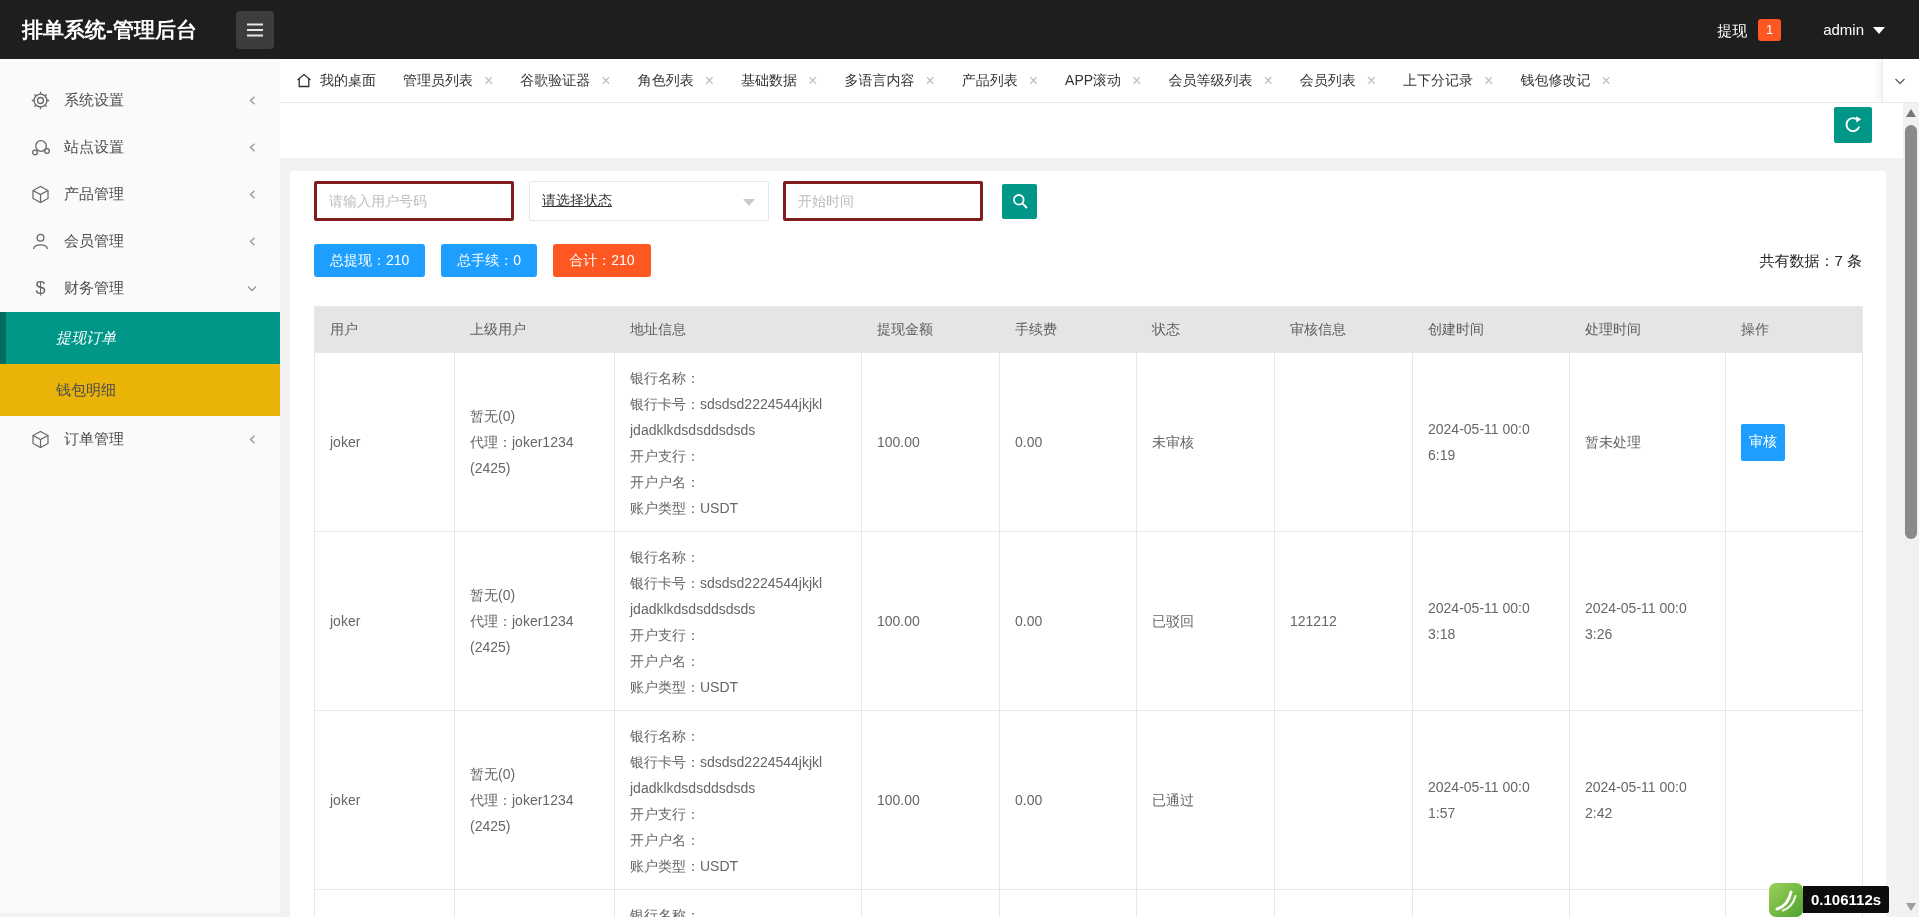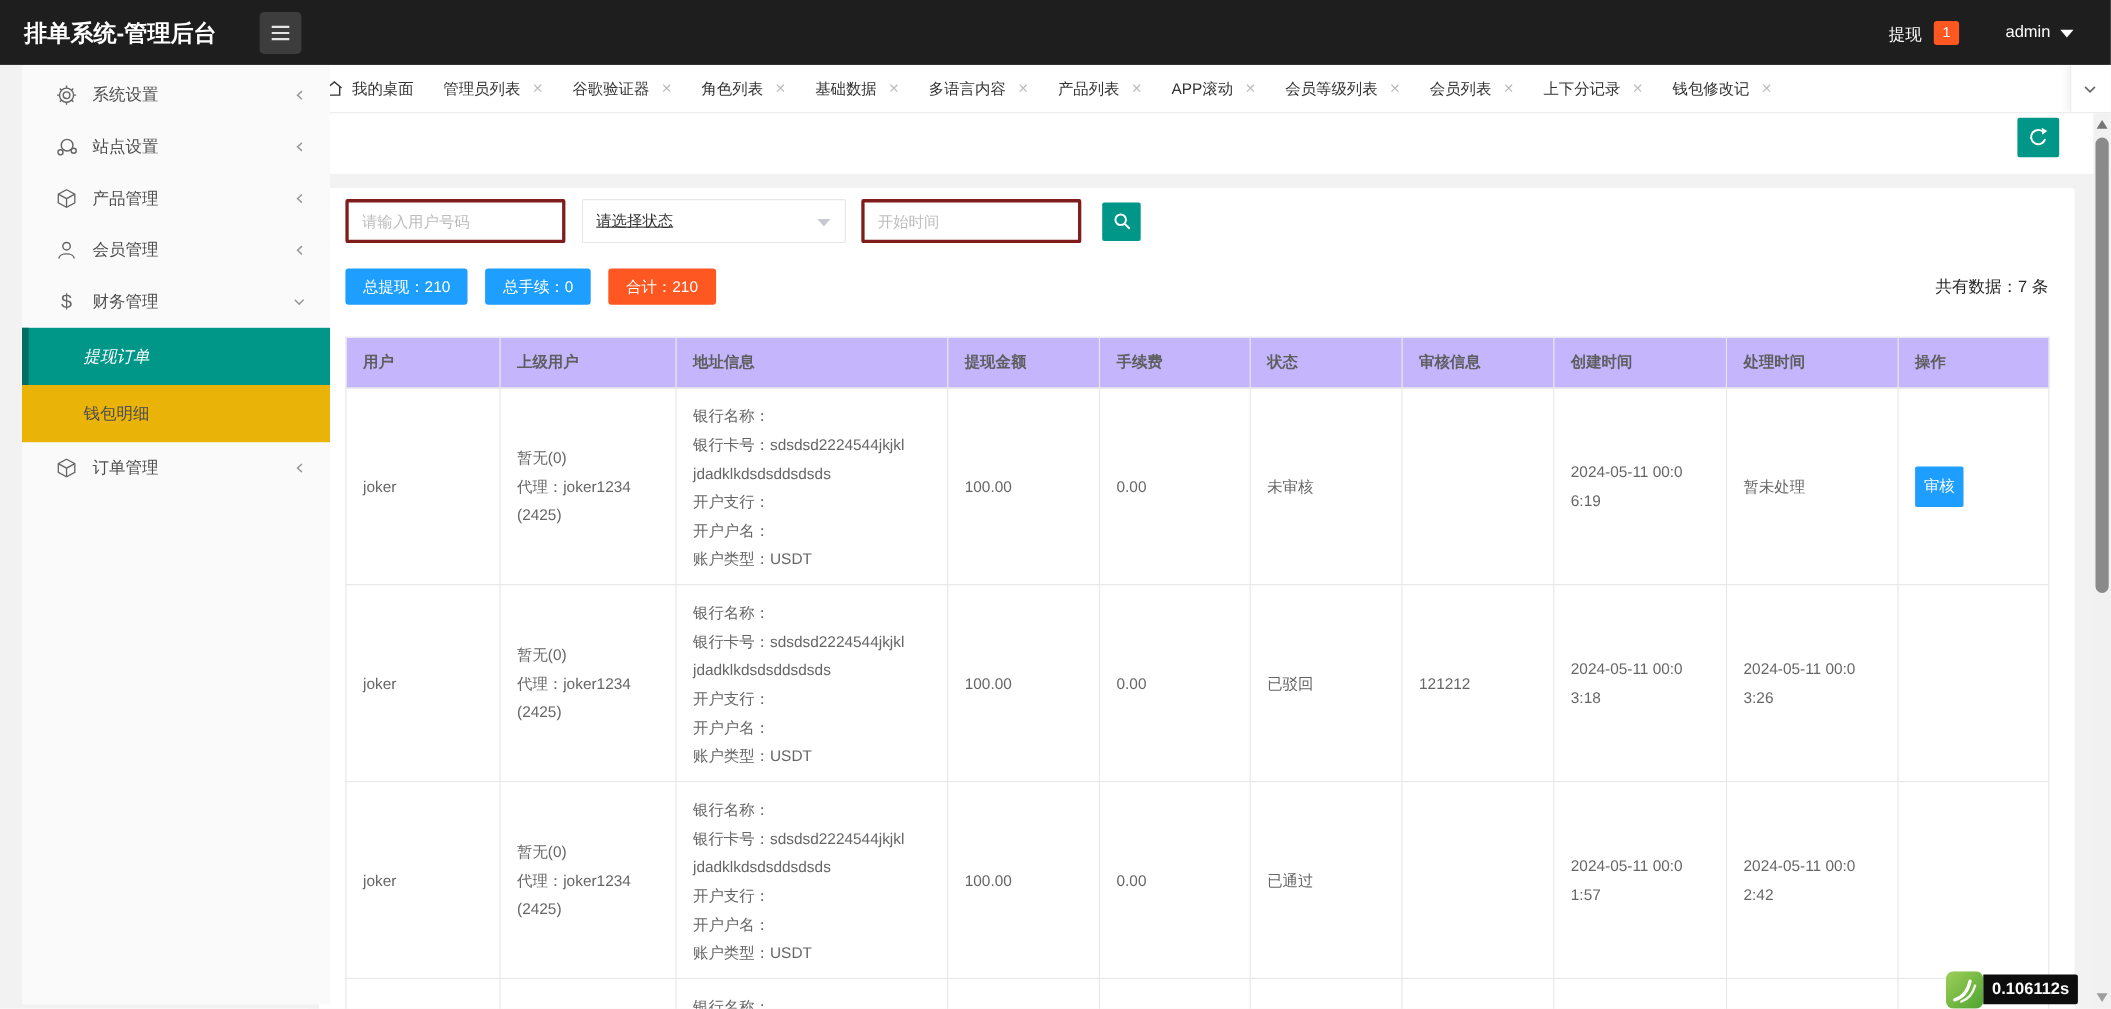--- a/index.html
+++ b/index.html
@@ -12,21 +12,21 @@
   .burger { width:38px; height:38px; background:#3d3d3d; border-radius:4px; display:flex; align-items:center; justify-content:center; margin-left:22px; cursor:pointer; }
   .top-right { margin-left:auto; display:flex; align-items:center; padding-right:34px; }
   .withdraw-wrap { display:flex; align-items:flex-end; cursor:pointer; }
   .withdraw-label { color:#fff; font-size:15px; }
   .withdraw-badge { background:#ff5722; color:#fff; font-size:13px; min-width:23px; height:22px; border-radius:3px; display:flex; align-items:center; justify-content:center; margin-left:11px; padding:0 4px; }
   .user-wrap { display:flex; align-items:center; margin-left:42px; cursor:pointer; }
   .username { color:#fff; font-size:15px; }
   .caret-down { width:0; height:0; border-left:6px solid transparent; border-right:6px solid transparent; border-top:7px solid #fff; margin-left:9px; margin-top:2px; }
 
   
-  .sidebar { position:absolute; left:0; top:59px; width:280px; bottom:4px; background:#fafafa; padding-top:4px; z-index:20;margin-left:20px; }
+  .sidebar { position:absolute; left:0; top:59px; width:280px; bottom:4px; background:#fafafa; padding-top:18px; z-index:20; }
   .side-item { height:47px; display:flex; align-items:center; padding:0 22px 0 30px; color:#4d4d4d; font-size:15px; cursor:pointer; }
   .side-item .s-icon { width:21px; display:flex; justify-content:center; margin-right:13px; color:#666; font-size:18px; }
   .side-item .arrow { margin-left:auto; display:flex; }
   .side-sub { height:52px; display:flex; align-items:center; padding-left:56px; font-size:15px; color:#4d4d4d; cursor:pointer; background:#eab308; }
   .side-sub.active { background:#009688; color:#fff; border-left:6px solid #056c62; padding-left:50px;font-style:italic; }
 
   
   .main { position:absolute; left:280px; top:59px; right:0; bottom:0; background:#f2f2f2; }
   .tabbar { height:44px; background:#fff; border-bottom:1px solid #e9e9e9; display:flex; align-items:center; padding-left:16px; position:relative; overflow:hidden; white-space:nowrap; }
   .tab { display:inline-flex; align-items:center; margin:0 27px 0 0; font-size:14px; color:#333; cursor:pointer; flex:none; }
@@ -46,21 +46,21 @@
   .f-time { margin-left:14px; }
   .search-btn { margin-left:19px; width:35px; height:35px; background:#009688; border:none; border-radius:2px; display:flex; align-items:center; justify-content:center; cursor:pointer; }
 
   .stats { display:flex; align-items:center; margin-top:23px; position:relative; height:33px; }
   .stat-btn { height:33px; display:inline-flex; align-items:center; padding:0 16px; border:none; border-radius:3px; color:#fff; font-size:14px; margin-right:16px; font-family:inherit; cursor:pointer; }
   .stat-blue { background:#1e9fff; }
   .stat-orange { background:#ff5722; }
   .record-count { position:absolute; right:0; top:0; line-height:33px; font-size:15px; color:#262626; }
 
   table.grid { margin-top:29px; width:1548px; border-collapse:collapse; table-layout:fixed; }
-  .grid th { height:46px; background:#c4b5fd; border:1px solid #e7e7e7; font-weight:bold; color:#5e5e5e; text-align:left; padding:0 15px; font-size:14px; }
+  .grid th { height:46px; background:#e5e5e5; border:1px solid #e7e7e7; font-weight:normal; color:#5e5e5e; text-align:left; padding:0 15px; font-size:14px; }
   .grid td { border:1px solid #e7e7e7; padding:10px 15px; font-size:14px; color:#666; vertical-align:middle; line-height:21px; word-break:break-all; }
   .grid td.addr { vertical-align:top; line-height:26px; padding-top:12px; }
   .grid tr.r1 { height:176px; } .grid tr.r2 { height:173px; } .grid tr.r3 { height:174px; }
   .parent-cell div { line-height:26px; }
   .dt { display:inline-block; width:106px; word-break:break-all; line-height:26px; }
   .audit-btn { width:44px; height:37px; background:#1e9fff; color:#fff; border:none; border-radius:2px; font-size:14px; font-family:inherit; cursor:pointer; }
 
   
   .scrollbar { position:absolute; right:0; top:103px; width:16px; bottom:0; background:#f1f1f1; z-index:40; }
   .sb-up { position:absolute; top:6px; left:3px; width:0; height:0; border-left:5px solid transparent; border-right:5px solid transparent; border-bottom:8px solid #757575; }

